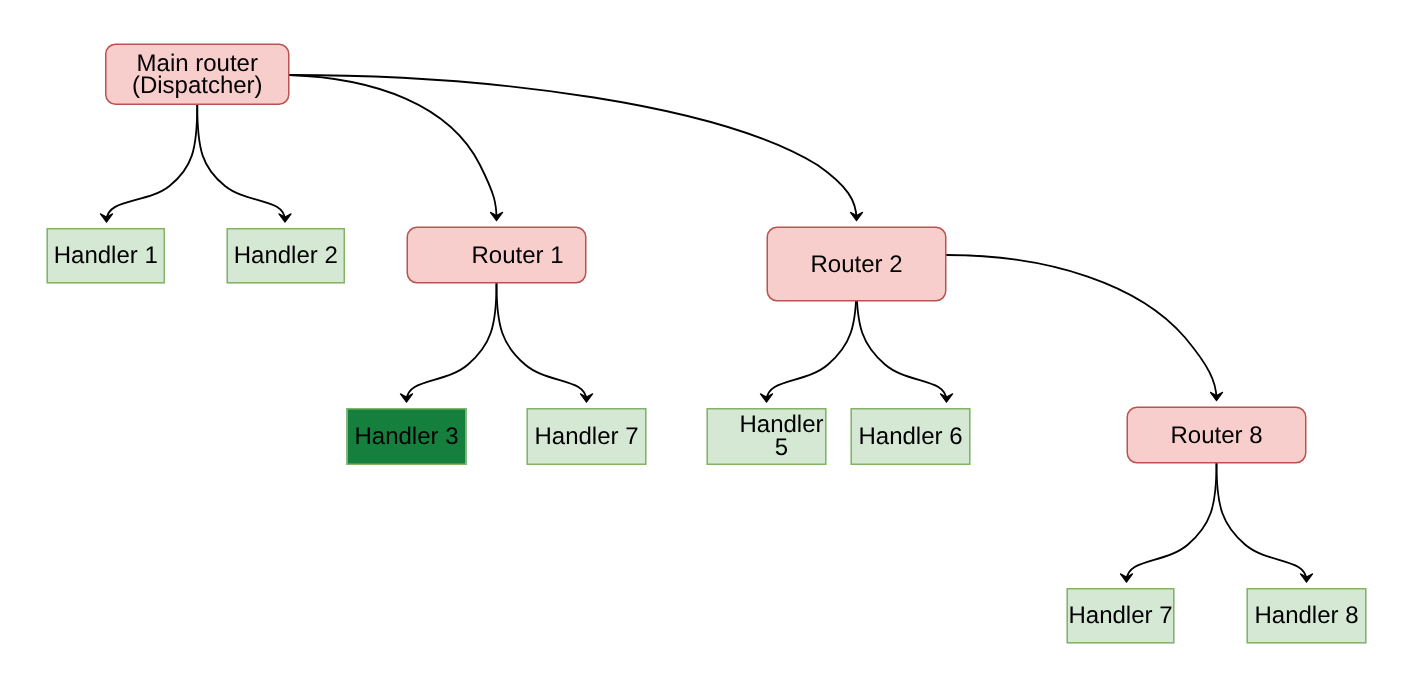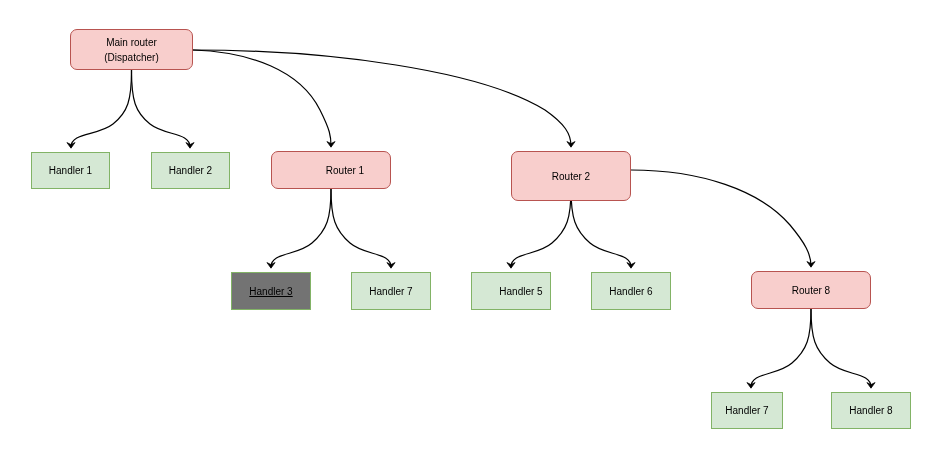--- a/index.html
+++ b/index.html
@@ -26,21 +26,21 @@
     height: 461px;
     pointer-events: none;
   }
   .node {
     position: absolute;
     box-sizing: border-box;
     display: flex;
     align-items: center;
     justify-content: center;
     text-align: center;
-    font-size: 10px;
+    font-size: 16px;
     line-height: 15px;
     color: #000000;
     font-family: "Liberation Sans", sans-serif;
     white-space: pre-line;
   }
   .node-router {
     background: #f8cecc;
     border: 1px solid #b85450;
     border-radius: 7px;
   }
@@ -81,22 +81,22 @@
       </g>
   </svg>
 
   <div id="node-layer">
       <div class="node node-router" style="left: 70px; top: 29px; width: 123px; height: 41px; background: rgb(248, 206, 204); border-color: rgb(184, 84, 80);"><span class="node-label">Main router
 (Dispatcher)</span></div>
       <div class="node node-handler" style="left: 31px; top: 152px; width: 79px; height: 37px; background: rgb(213, 232, 212); border-color: rgb(130, 179, 102);"><span class="node-label">Handler 1</span></div>
       <div class="node node-handler" style="left: 151px; top: 152px; width: 79px; height: 37px; background: rgb(213, 232, 212); border-color: rgb(130, 179, 102);"><span class="node-label">Handler 2</span></div>
       <div class="node node-router" style="left: 271px; top: 151px; width: 120px; height: 38px; background: rgb(248, 206, 204); border-color: rgb(184, 84, 80); padding-left: 28px;"><span class="node-label">Router 1</span></div>
       <div class="node node-router" style="left: 511px; top: 151px; width: 120px; height: 50px; background: rgb(248, 206, 204); border-color: rgb(184, 84, 80);"><span class="node-label">Router 2</span></div>
-      <div class="node node-handler" style="left: 231px; top: 272px; width: 80px; height: 38px; background: #737373; border-color: rgb(130, 179, 102); text-decoration: underline;"><span class="node-label">Handler 3</span></div>
+      <div class="node node-handler" style="left: 231px; top: 272px; width: 80px; height: 38px; background: #15803d; border-color: rgb(130, 179, 102);"><span class="node-label">Handler 3</span></div>
       <div class="node node-handler" style="left: 351px; top: 272px; width: 80px; height: 38px; background: rgb(213, 232, 212); border-color: rgb(130, 179, 102);"><span class="node-label">Handler 7</span></div>
       <div class="node node-handler" style="left: 471px; top: 272px; width: 80px; height: 38px; background: rgb(213, 232, 212); border-color: rgb(130, 179, 102); padding-left: 20px;"><span class="node-label">Handler 5</span></div>
-      <div class="node node-handler" style="left: 591px; top: 272px; width: 80px; height: 38px; background: rgb(213, 232, 212); border-color: rgb(130, 179, 102);"><span class="node-label">Handler 6</span></div>
+      <div class="node node-handler" style="left: 567px; top: 272px; width: 80px; height: 38px; background: rgb(213, 232, 212); border-color: rgb(130, 179, 102);"><span class="node-label">Handler 6</span></div>
       <div class="node node-router" style="left: 751px; top: 271px; width: 120px; height: 38px; background: rgb(248, 206, 204); border-color: rgb(184, 84, 80);"><span class="node-label">Router 8</span></div>
       <div class="node node-handler" style="left: 711px; top: 392px; width: 72px; height: 37px; background: rgb(213, 232, 212); border-color: rgb(130, 179, 102);"><span class="node-label">Handler 7</span></div>
       <div class="node node-handler" style="left: 831px; top: 392px; width: 80px; height: 37px; background: rgb(213, 232, 212); border-color: rgb(130, 179, 102);"><span class="node-label">Handler 8</span></div>
     </div>
 
 </div>
 
 </body></html>

